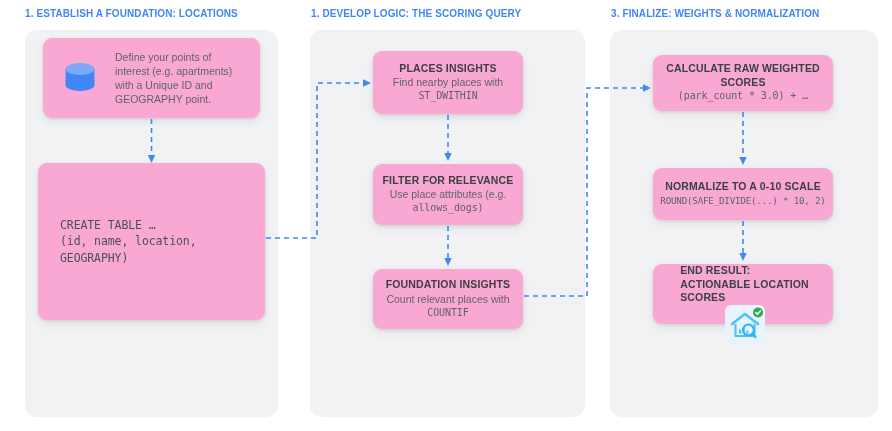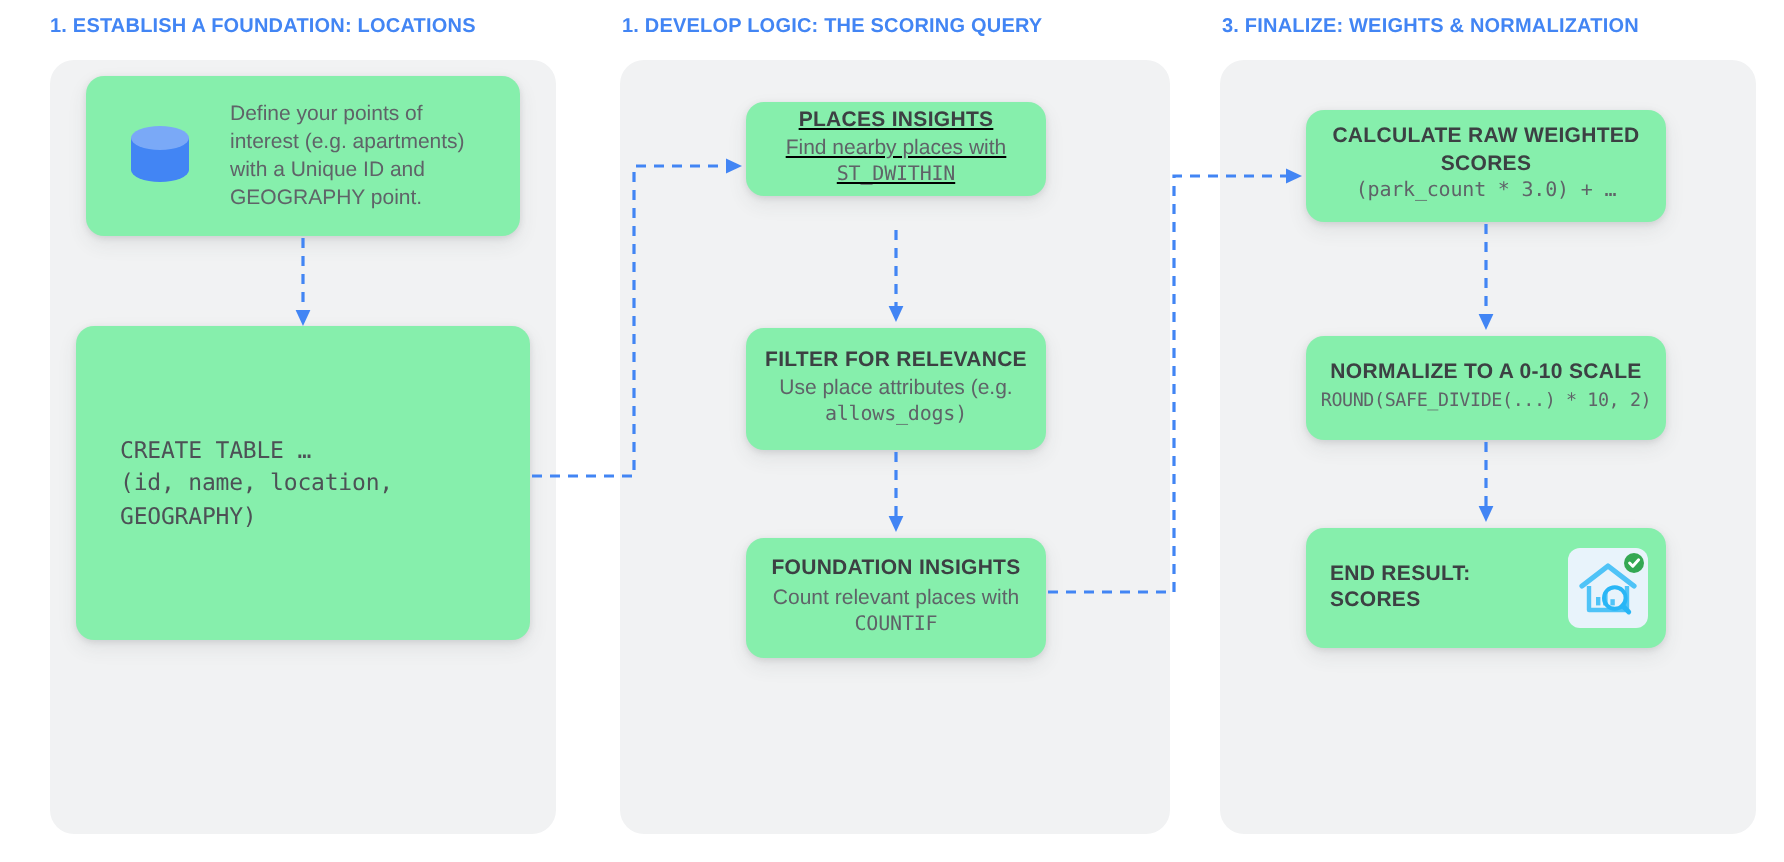--- a/index.html
+++ b/index.html
@@ -45,21 +45,21 @@
     top: 30px;
     height: 387px;
   }
   #panel-1 { left: 25px;  width: 253px; }
   #panel-2 { left: 310px; width: 275px; }
   #panel-3 { left: 610px; width: 268px; }
 
   
   .card {
     position: absolute;
-    background: #86efac;
+    background: #f9a8d4;
     border-radius: 9px;
     box-shadow: 0 1px 3px rgba(60,64,67,0.13), 0 4px 10px rgba(60,64,67,0.09);
     box-sizing: border-box;
   }
 
   .card-title {
     font-size: 10.5px;
     font-weight: bold;
     color: #3c4043;
     letter-spacing: 0.15px;
@@ -91,21 +91,21 @@
 
   
   #card-create {
     left: 38px; top: 163px; width: 227px; height: 157px;
     display: flex; align-items: center; padding-left: 22px;
   }
   #card-create .mono { font-size: 11.5px; line-height: 16.5px; color: #4d5156; }
 
   
   .c2 { left: 373px; width: 150px; }
-  #card-places   { top: 51px;  height: 47px; text-decoration: underline; }
+  #card-places   { top: 51px;  height: 63px; }
   #card-filter   { top: 164px; height: 61px; }
   #card-agg      { top: 269px; height: 60px; }
   .c2 .inner {
     height: 100%; display: flex; flex-direction: column;
     align-items: center; justify-content: center; padding: 0 6px;
     box-sizing: border-box;
   }
 
   
   .c3 { left: 653px; width: 180px; }
@@ -114,21 +114,21 @@
   #card-end  { top: 264px; height: 60px; }
   .c3 .inner {
     height: 100%; display: flex; flex-direction: column;
     align-items: center; justify-content: center; padding: 0 5px;
     box-sizing: border-box;
   }
   #card-norm .mono { font-size: 9.2px; letter-spacing: -0.2px; }
   #card-calc .mono { font-size: 10px; }
 
   #card-end {
-    display: flex; align-items: center;
+    display: flex; flex-direction: column; align-items: center;
     justify-content: space-between; padding: 0 9px 0 12px;
   }
   #card-end .card-title { text-align: left; }
   #end-icon {
     width: 40px; height: 40px; flex: 0 0 40px;
     background: #e8f3fb; border-radius: 6px;
     position: relative;
   }
 
   
@@ -209,20 +209,21 @@
   <div class="card c3" id="card-norm">
     <div class="inner">
       <div class="card-title centered">NORMALIZE TO A 0-10 SCALE</div>
       <div class="mono centered">ROUND(SAFE_DIVIDE(...) * 10, 2)</div>
     </div>
   </div>
 
   <div class="card c3" id="card-end">
     <div>
       <div class="card-title">END RESULT:</div>
+      <div class="card-title">ACTIONABLE LOCATION</div>
       <div class="card-title">SCORES</div>
     </div>
     <div id="end-icon">
       <svg width="40" height="40" viewBox="0 0 40 40">
 
         <path d="M7 19 L20 9 L33 19" fill="none" stroke="#4fc3f7" stroke-width="2.6" stroke-linecap="round" stroke-linejoin="round"></path>
 
         <path d="M10.5 19 L10.5 31 L29.5 31 L29.5 19" fill="none" stroke="#4fc3f7" stroke-width="2.2" stroke-linejoin="round"></path>
 
         <rect x="14" y="24.5" width="2.2" height="4.2" fill="#4fc3f7"></rect>

